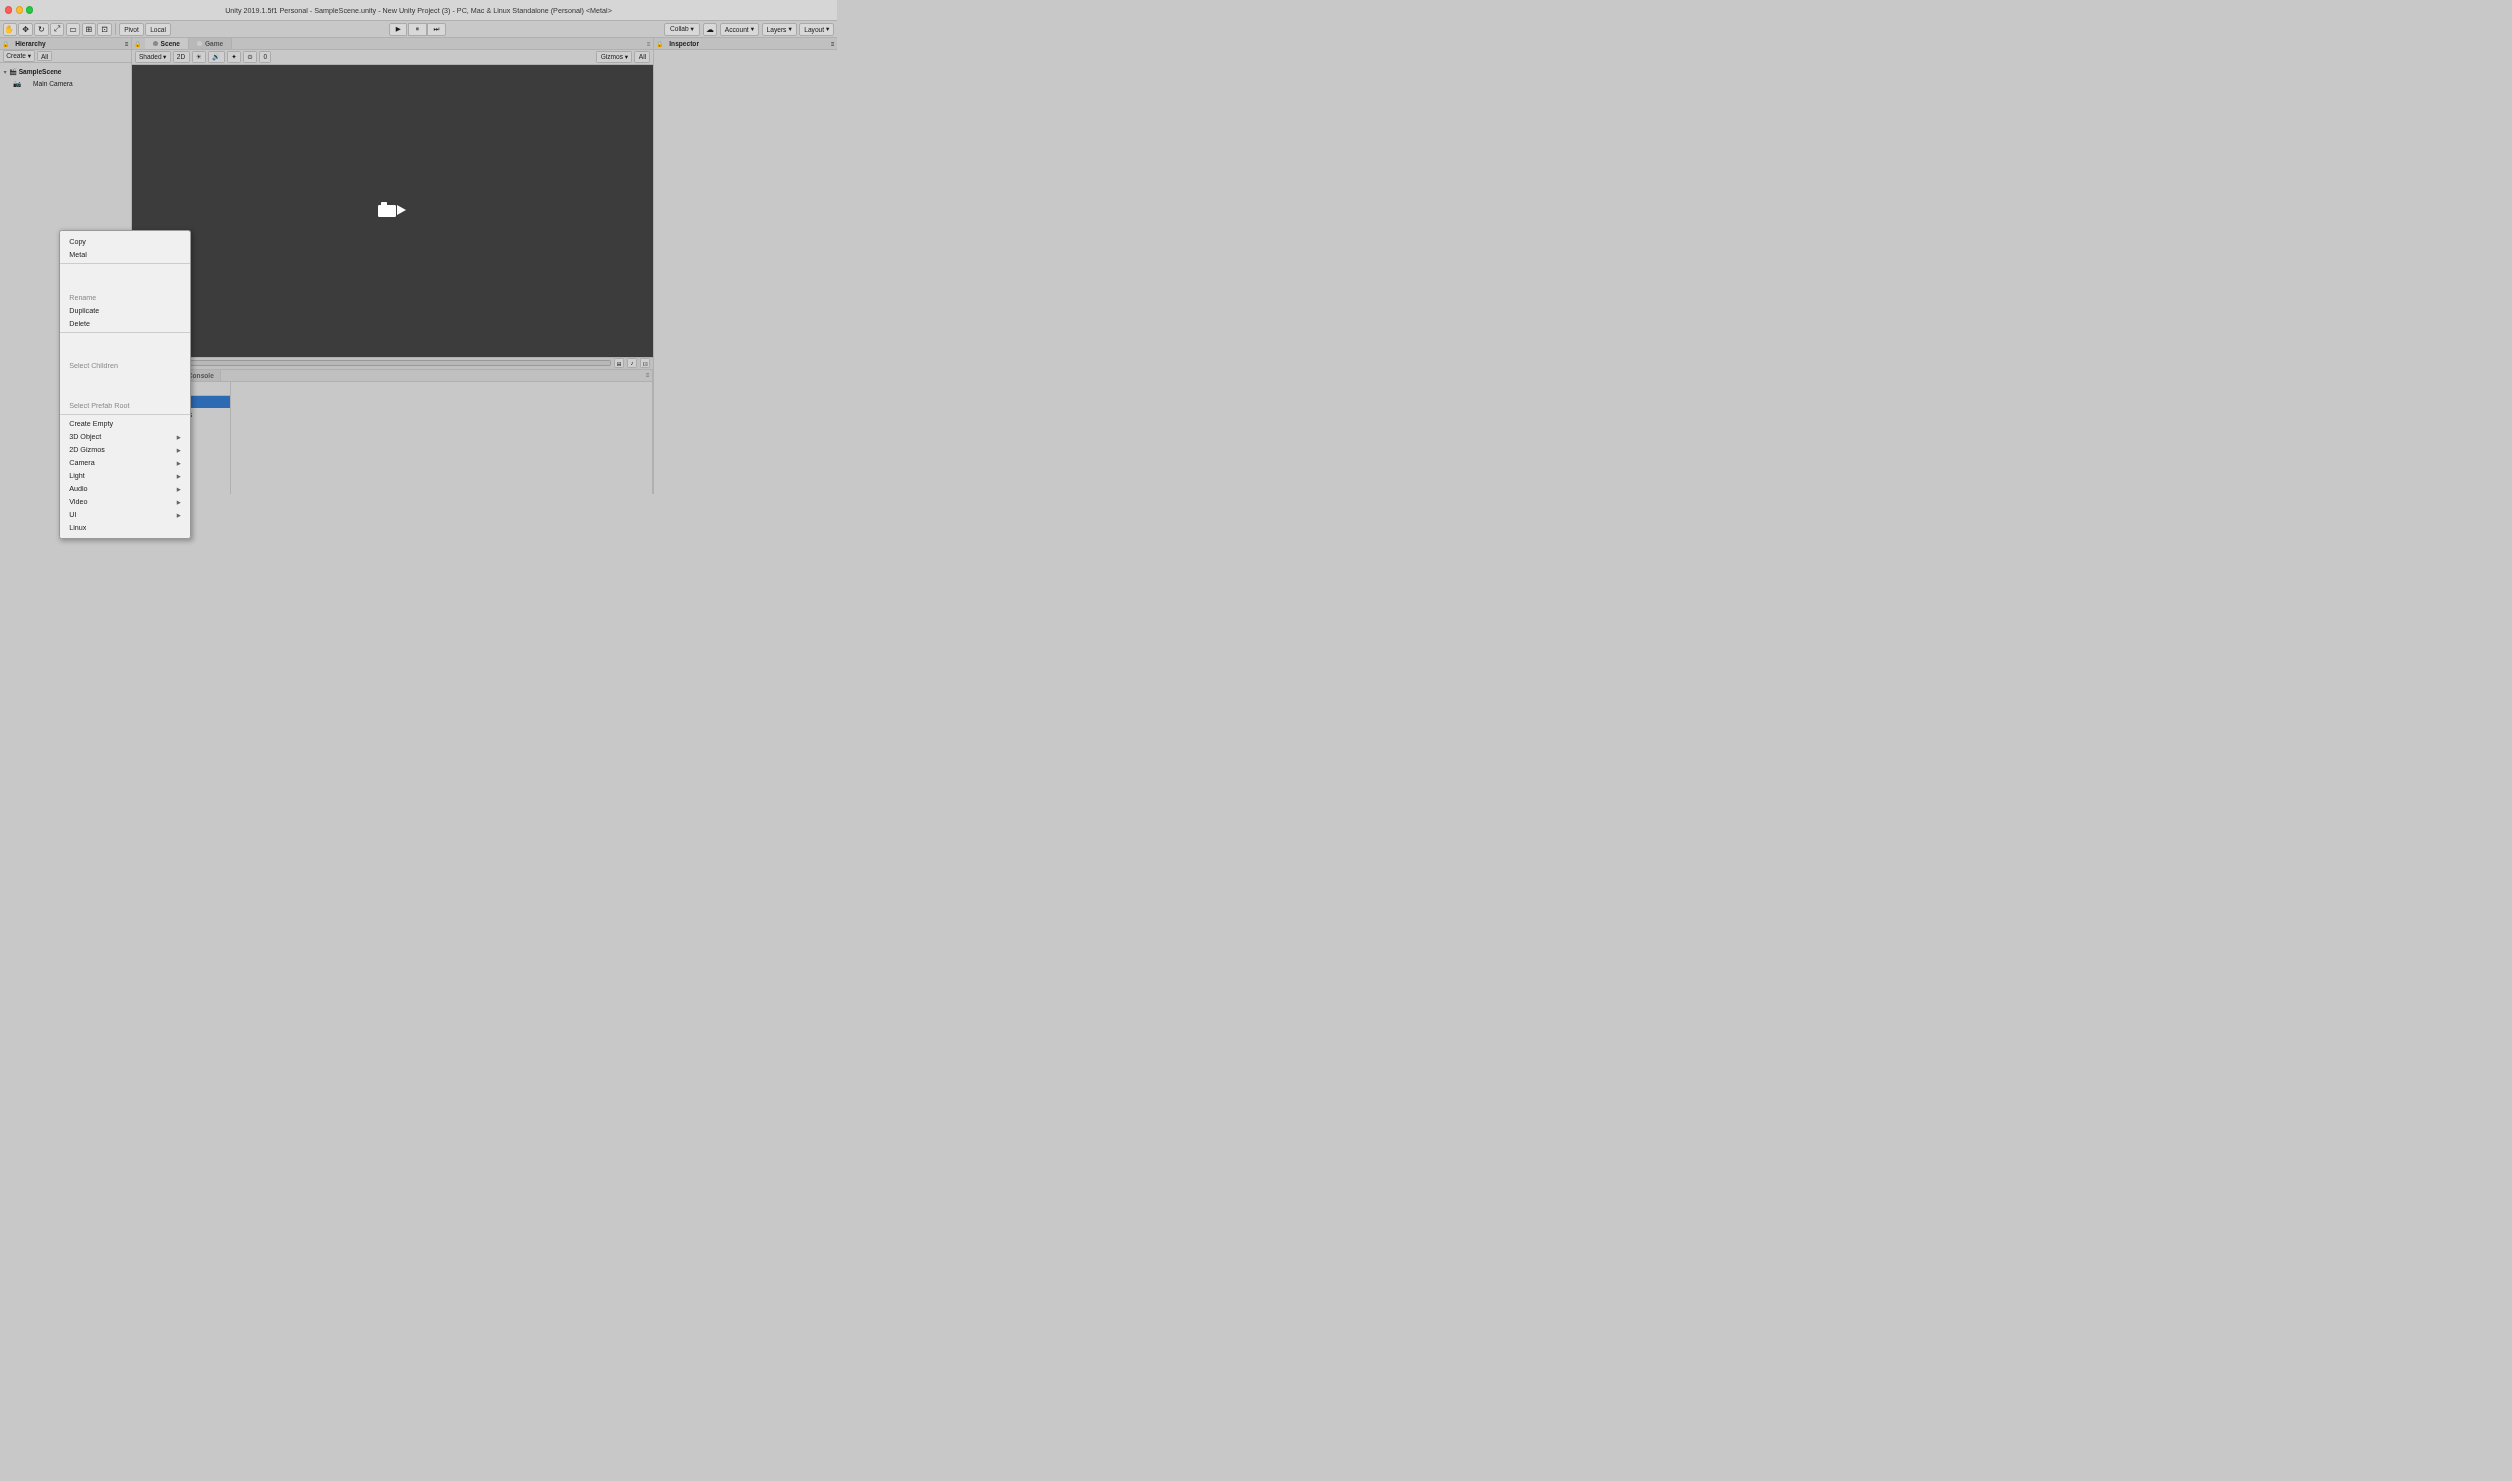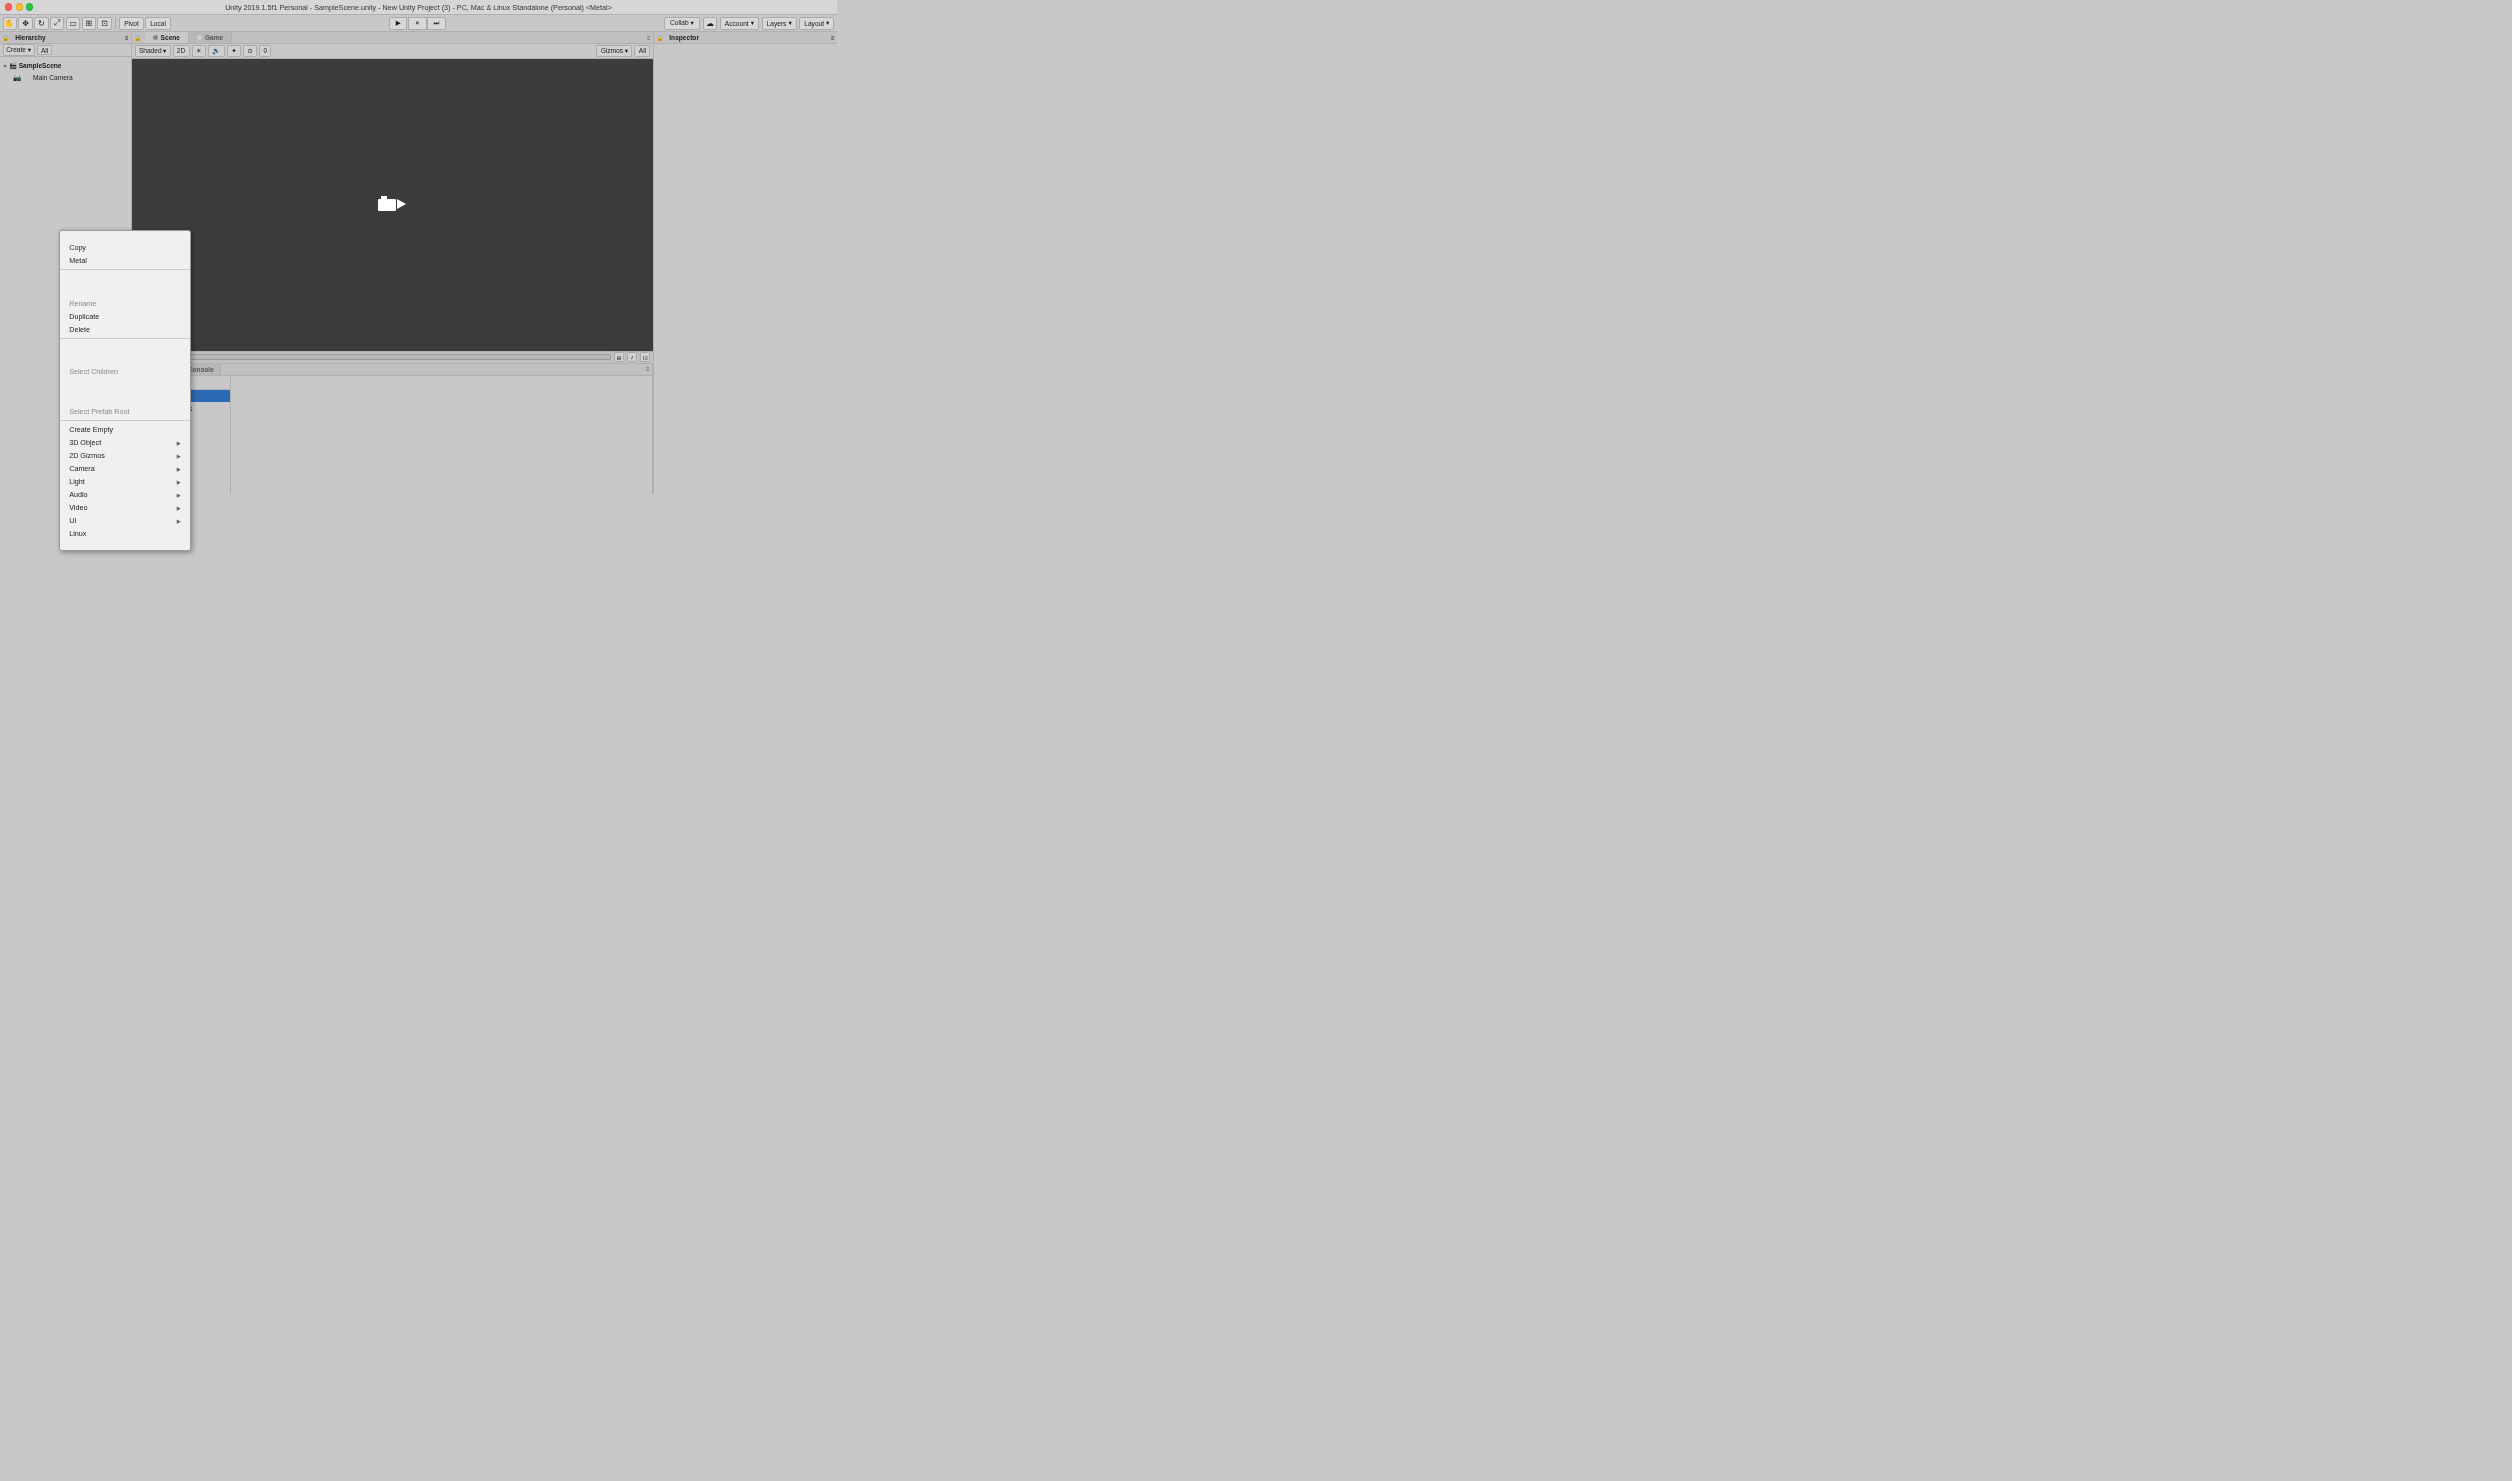--- a/index.html
+++ b/index.html
@@ -10,21 +10,21 @@
       font-family: -apple-system, BlinkMacSystemFont, 'Helvetica Neue', Arial, sans-serif;
       font-size: 7.2px;
       color: #1a1a1a;
       overflow: hidden;
       user-select: none;
     }
 
     
     .title-bar {
       width: 100%;
-      height: 15px;
+      height: 21px;
       background: #d6d6d6;
       display: flex;
       align-items: center;
       justify-content: center;
       border-bottom: 0.7px solid #b0b0b0;
       position: relative;
     }
     .title-bar-title {
       font-size: 7.2px;
       color: #333;
@@ -329,21 +329,21 @@
     .context-menu {
       position: absolute;
       left: 59px;
       top: 230px;
       width: 132px;
       background: #f0f0f0;
       border: 0.7px solid #999;
       border-radius: 2.6px;
       box-shadow: 1.3px 1.3px 5.3px rgba(0,0,0,0.3);
       z-index: 1000;
-      padding: 10px 0;
+      padding: 4px 0;
     }
     .context-menu-item {
       padding: 2px 9.2px;
       font-size: 7.2px;
       cursor: pointer;
       display: flex;
       align-items: center;
       justify-content: space-between;
       height: 13px;
       color: #1a1a1a;

